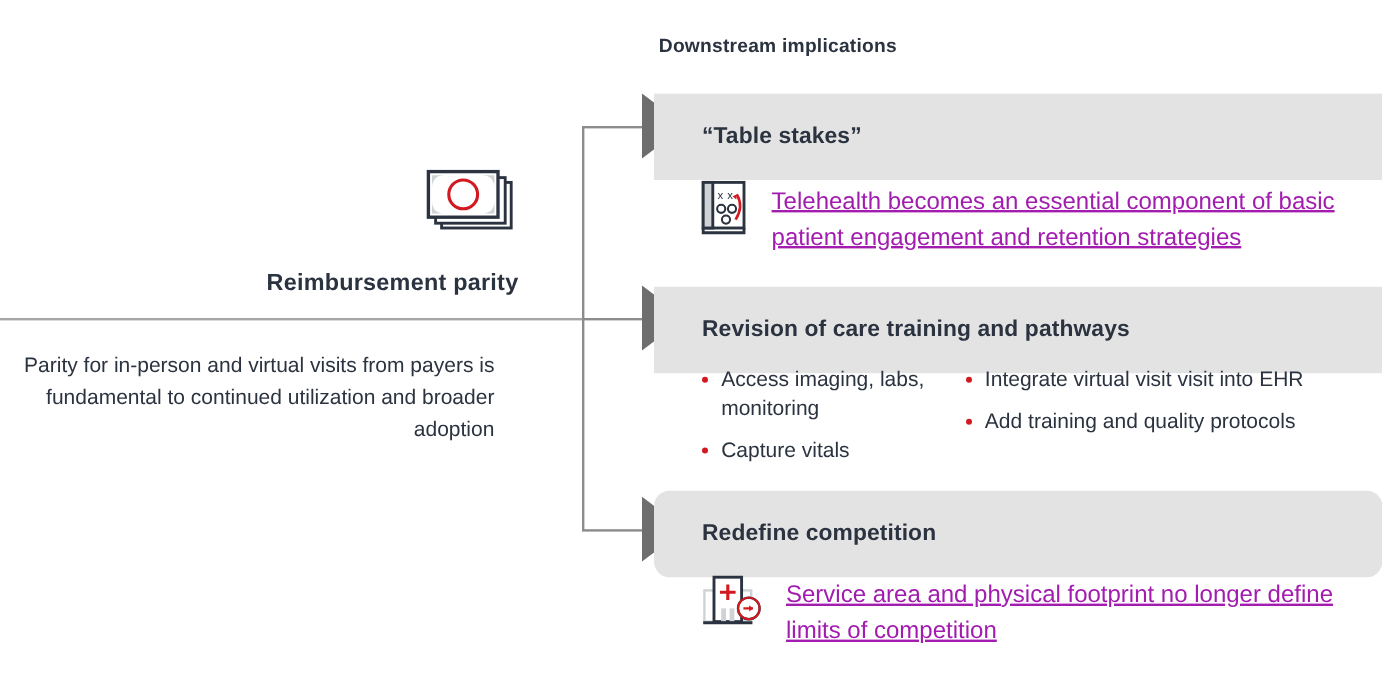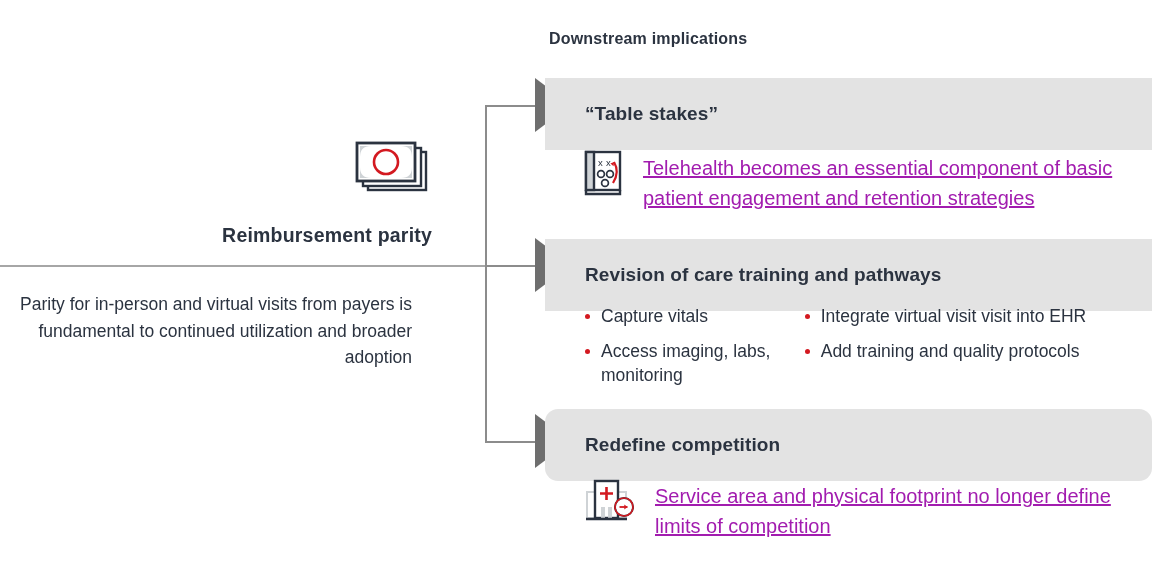--- a/index.html
+++ b/index.html
@@ -247,22 +247,22 @@
     <div class="sec-text">Telehealth becomes an essential component of basic patient engagement and retention strategies</div>
   </div>
 
   <div class="band band-2">
     <div class="band-label">Revision of care training and pathways</div>
   </div>
 
   <div class="bullets">
     <div class="bullet-col col-1">
       <ul class="bl">
+        <li>Access imaging, labs, monitoring</li>
         <li>Capture vitals</li>
-        <li>Access imaging, labs, monitoring</li>
       </ul>
     </div>
     <div class="bullet-col col-2">
       <ul class="bl">
         <li>Integrate virtual visit visit into EHR</li>
         <li>Add training and quality protocols</li>
       </ul>
     </div>
   </div>
 

